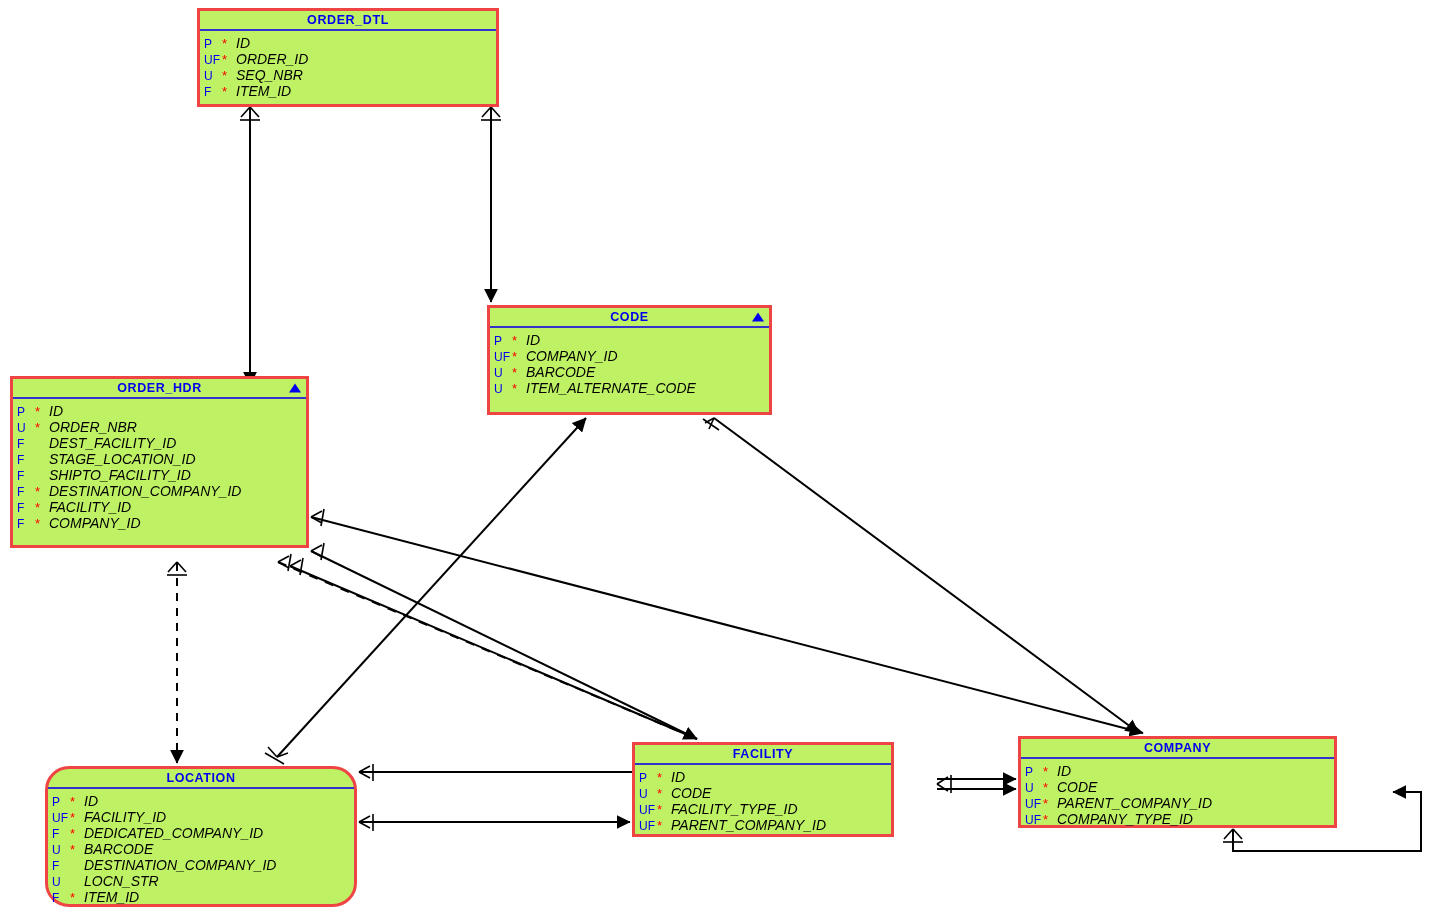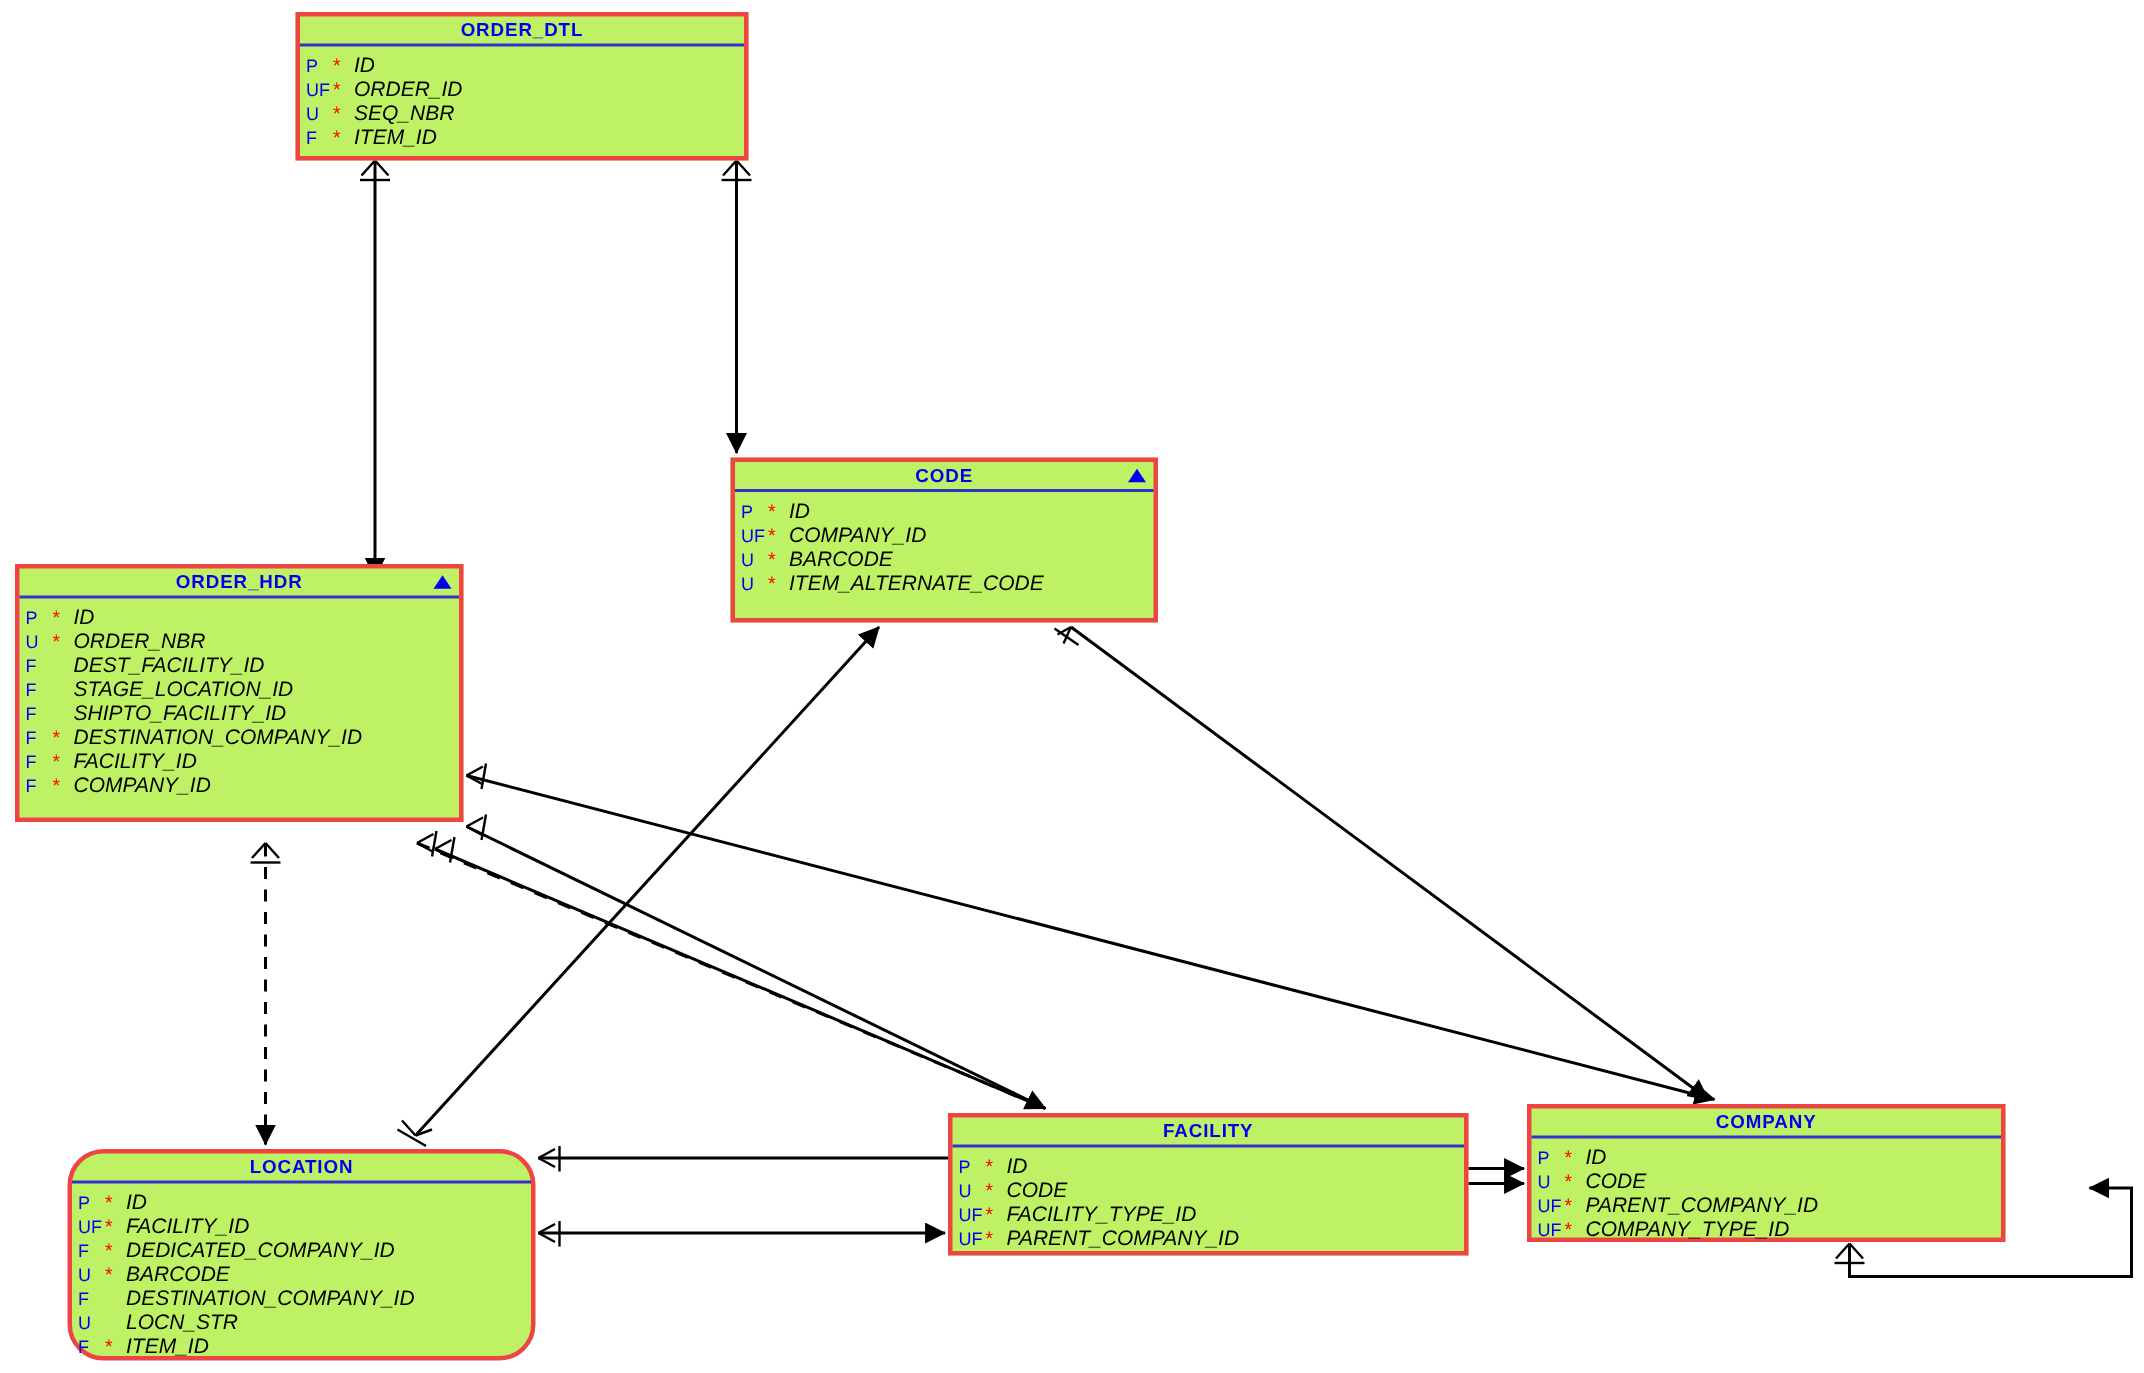--- a/index.html
+++ b/index.html
@@ -319,21 +319,21 @@
         <span class="attr-name">LOCN_STR</span>
       </div>
       <div class="attr">
         <span class="attr-key">F</span>
         <span class="attr-star">*</span>
         <span class="attr-name">ITEM_ID</span>
       </div>
     </div>
   </div>
 
-  <div class="entity" style="left:632px;top:742px;width:347px;height:95px;">
+  <div class="entity" style="left:632px;top:742px;width:262px;height:95px;">
     <div class="entity-header">
       <span class="entity-title">FACILITY</span>
     </div>
     <div class="attr-list">
       <div class="attr">
         <span class="attr-key">P</span>
         <span class="attr-star">*</span>
         <span class="attr-name">ID</span>
       </div>
       <div class="attr">

